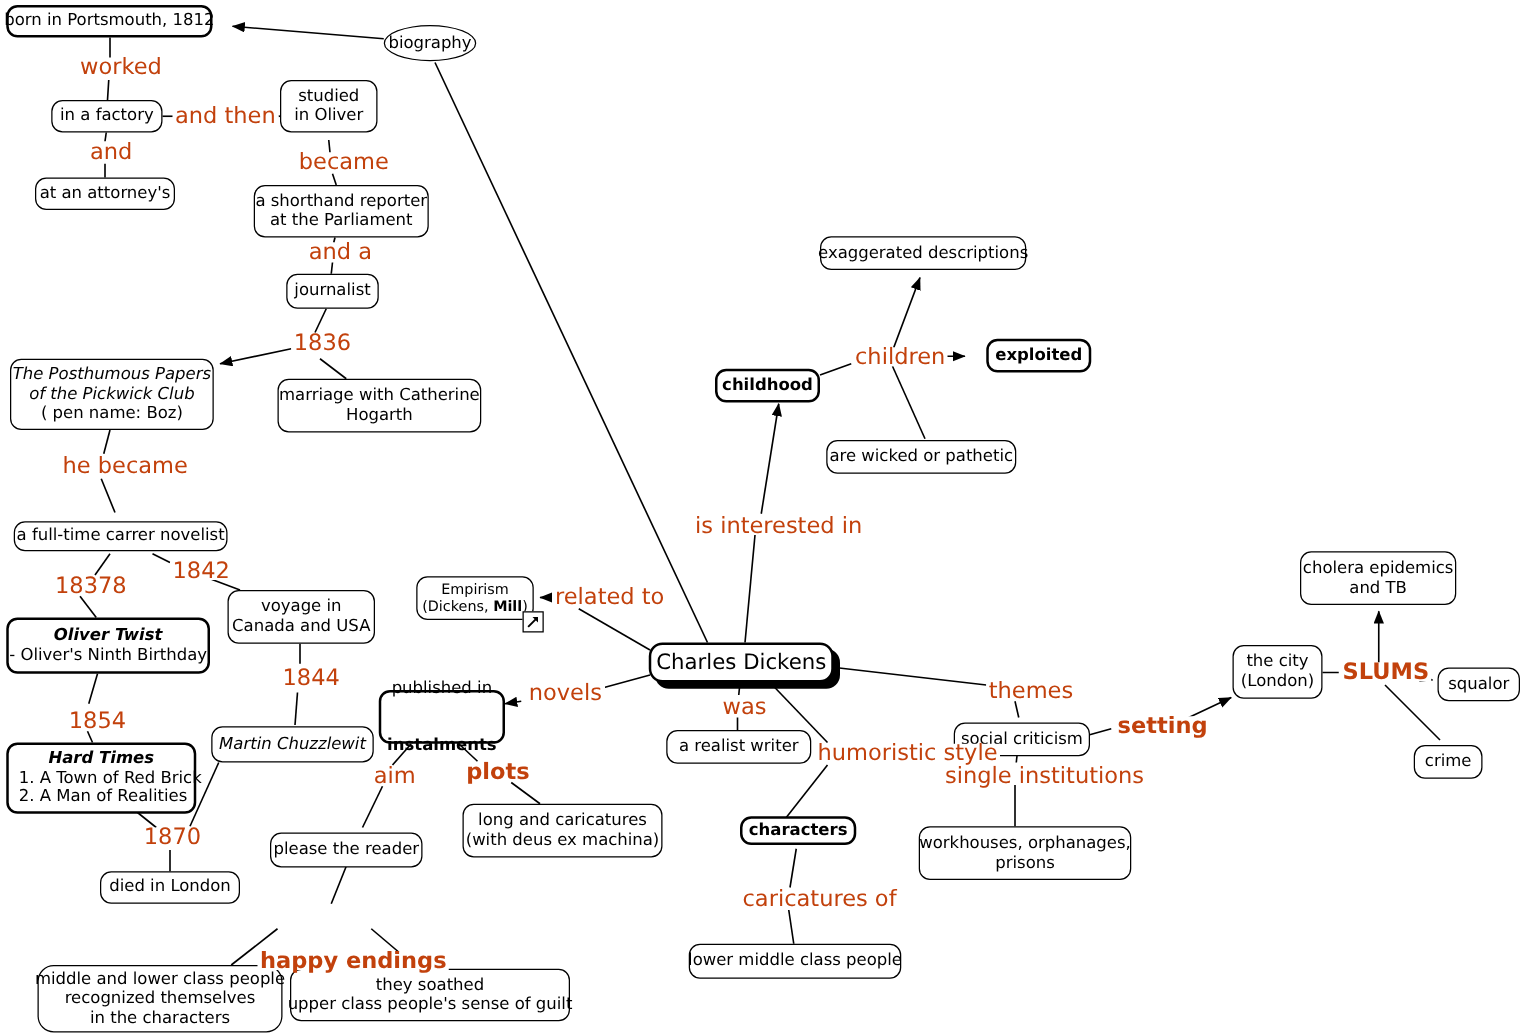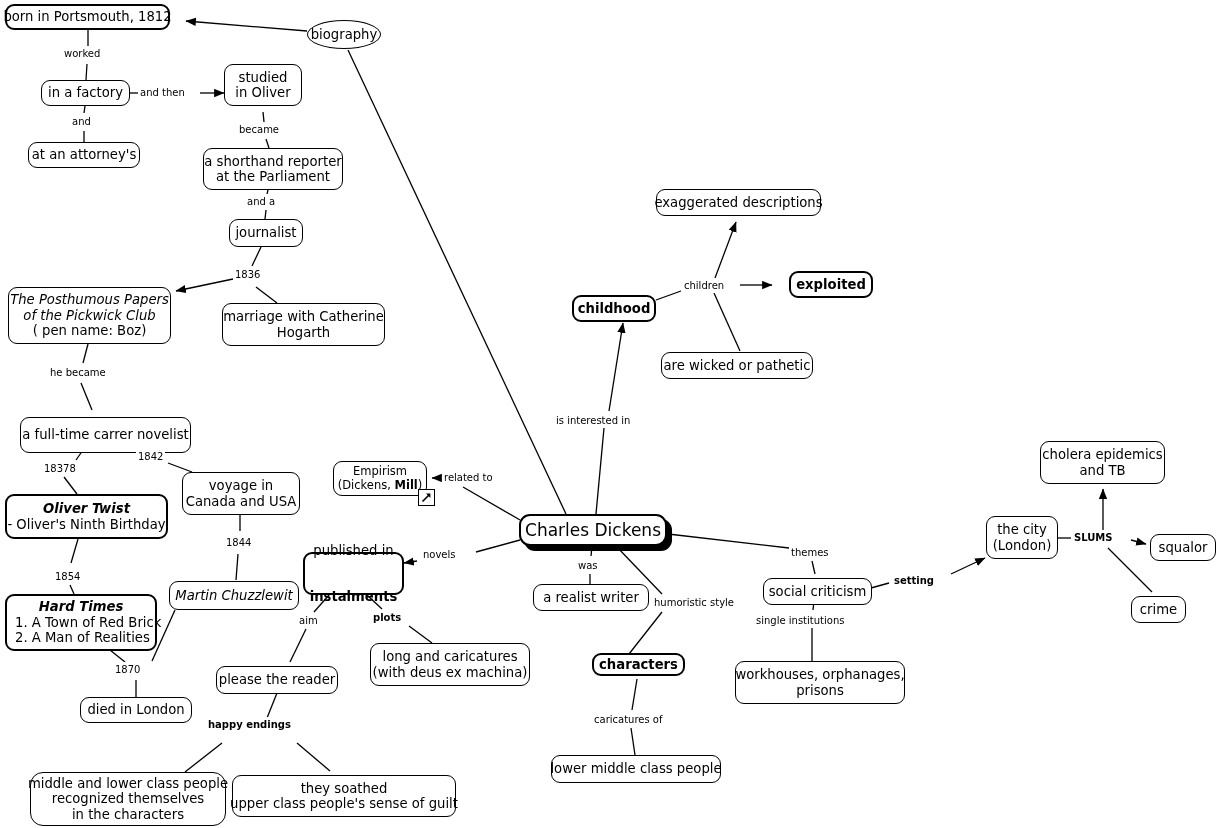--- a/index.html
+++ b/index.html
@@ -42,23 +42,23 @@
     box-shadow:5px 5px 0 0 #000000;
     z-index:7;
   }
   .node .ln{display:block;}
   .node .bold{font-weight:bold;}
   .node .ital{font-style:italic;}
   .node .bolditalic{font-weight:bold;font-style:italic;}
   .node .left{text-align:left;width:100%;}
   .edge-label{
     position:absolute;
-    font-size:10px;
+    font-size:18px;
     line-height:15px;
-    color:#000000;
+    color:#c2410c;
     background:#ffffff;
     padding:0 2px;
     white-space:nowrap;
     z-index:6;
   }
   .edge-label.bold{font-weight:bold;}
   .link-badge{
     position:absolute;
     width:15px;height:15px;
     border:1px solid #000000;
@@ -217,21 +217,21 @@
     <span class="ln">marriage with Catherine</span>
     <span class="ln">Hogarth</span>
   </div>
 
   <div class="node" style="left:8px;top:287px;width:163px;height:57px;">
     <span class="ln ital">The Posthumous Papers</span>
     <span class="ln ital">of the Pickwick Club</span>
     <span class="ln">( pen name: Boz)</span>
   </div>
 
-  <div class="node" style="left:20px;top:417px;width:171px;height:36px;">
+  <div class="node" style="left:11px;top:417px;width:171px;height:24px;">
     <span class="ln">a full-time carrer novelist</span>
   </div>
 
   <div class="node thick" style="left:5px;top:494px;width:163px;height:45px;">
     <span class="ln bolditalic">Oliver Twist</span>
     <span class="ln">- Oliver's Ninth Birthday</span>
   </div>
 
   <div class="node thick" style="left:5px;top:594px;width:152px;height:57px;">
     <span class="ln bolditalic">Hard Times</span>
@@ -365,15 +365,15 @@
   <div class="edge-label" style="left:554px;top:413px;">is interested in</div>
   <div class="edge-label" style="left:682px;top:278px;">children</div>
   <div class="edge-label" style="left:789px;top:545px;">themes</div>
   <div class="edge-label bold" style="left:892px;top:573px;">setting</div>
   <div class="edge-label bold" style="left:1072px;top:530px;">SLUMS</div>
   <div class="edge-label" style="left:754px;top:613px;">single institutions</div>
   <div class="edge-label" style="left:652px;top:595px;">humoristic style</div>
   <div class="edge-label" style="left:592px;top:712px;">caricatures of</div>
   <div class="edge-label" style="left:297px;top:613px;">aim</div>
   <div class="edge-label bold" style="left:371px;top:610px;">plots</div>
-  <div class="edge-label bold" style="left:206px;top:717px;">happy endings</div>
+  <div class="edge-label bold" style="left:206px;top:761px;">happy endings</div>
 
 </div>
 
 </body></html>

